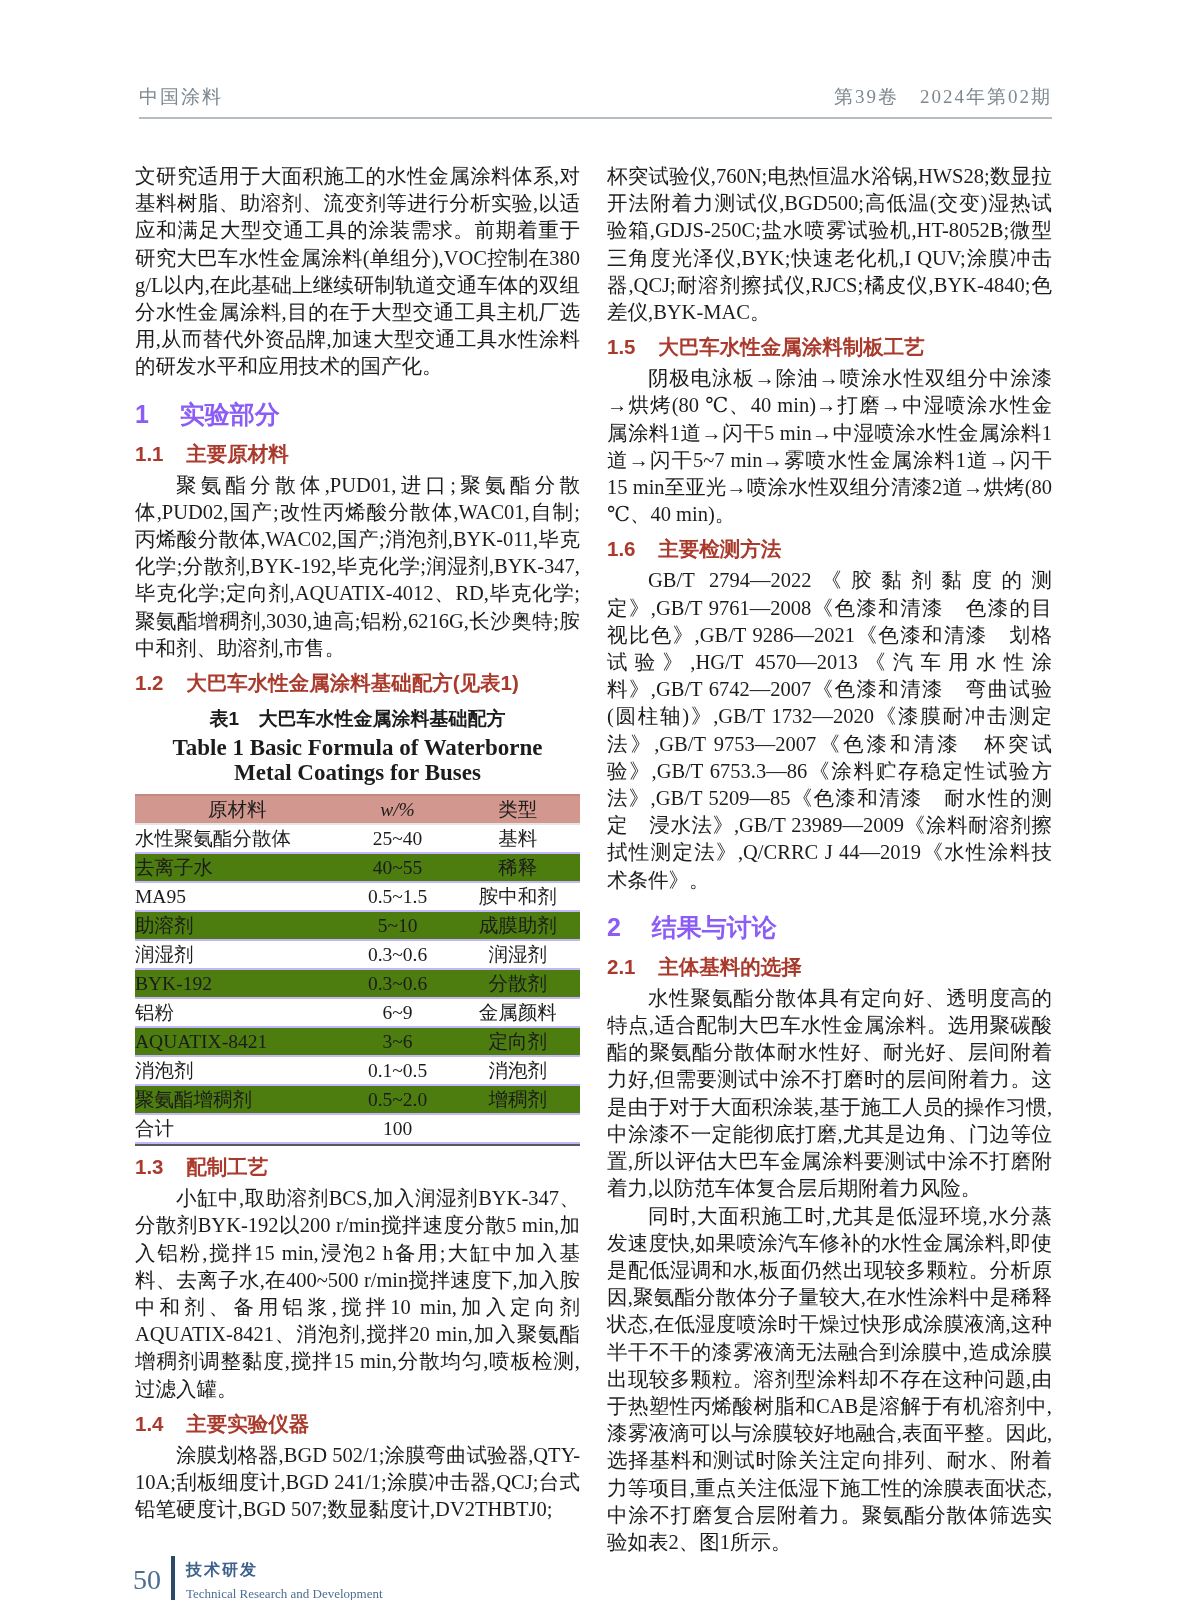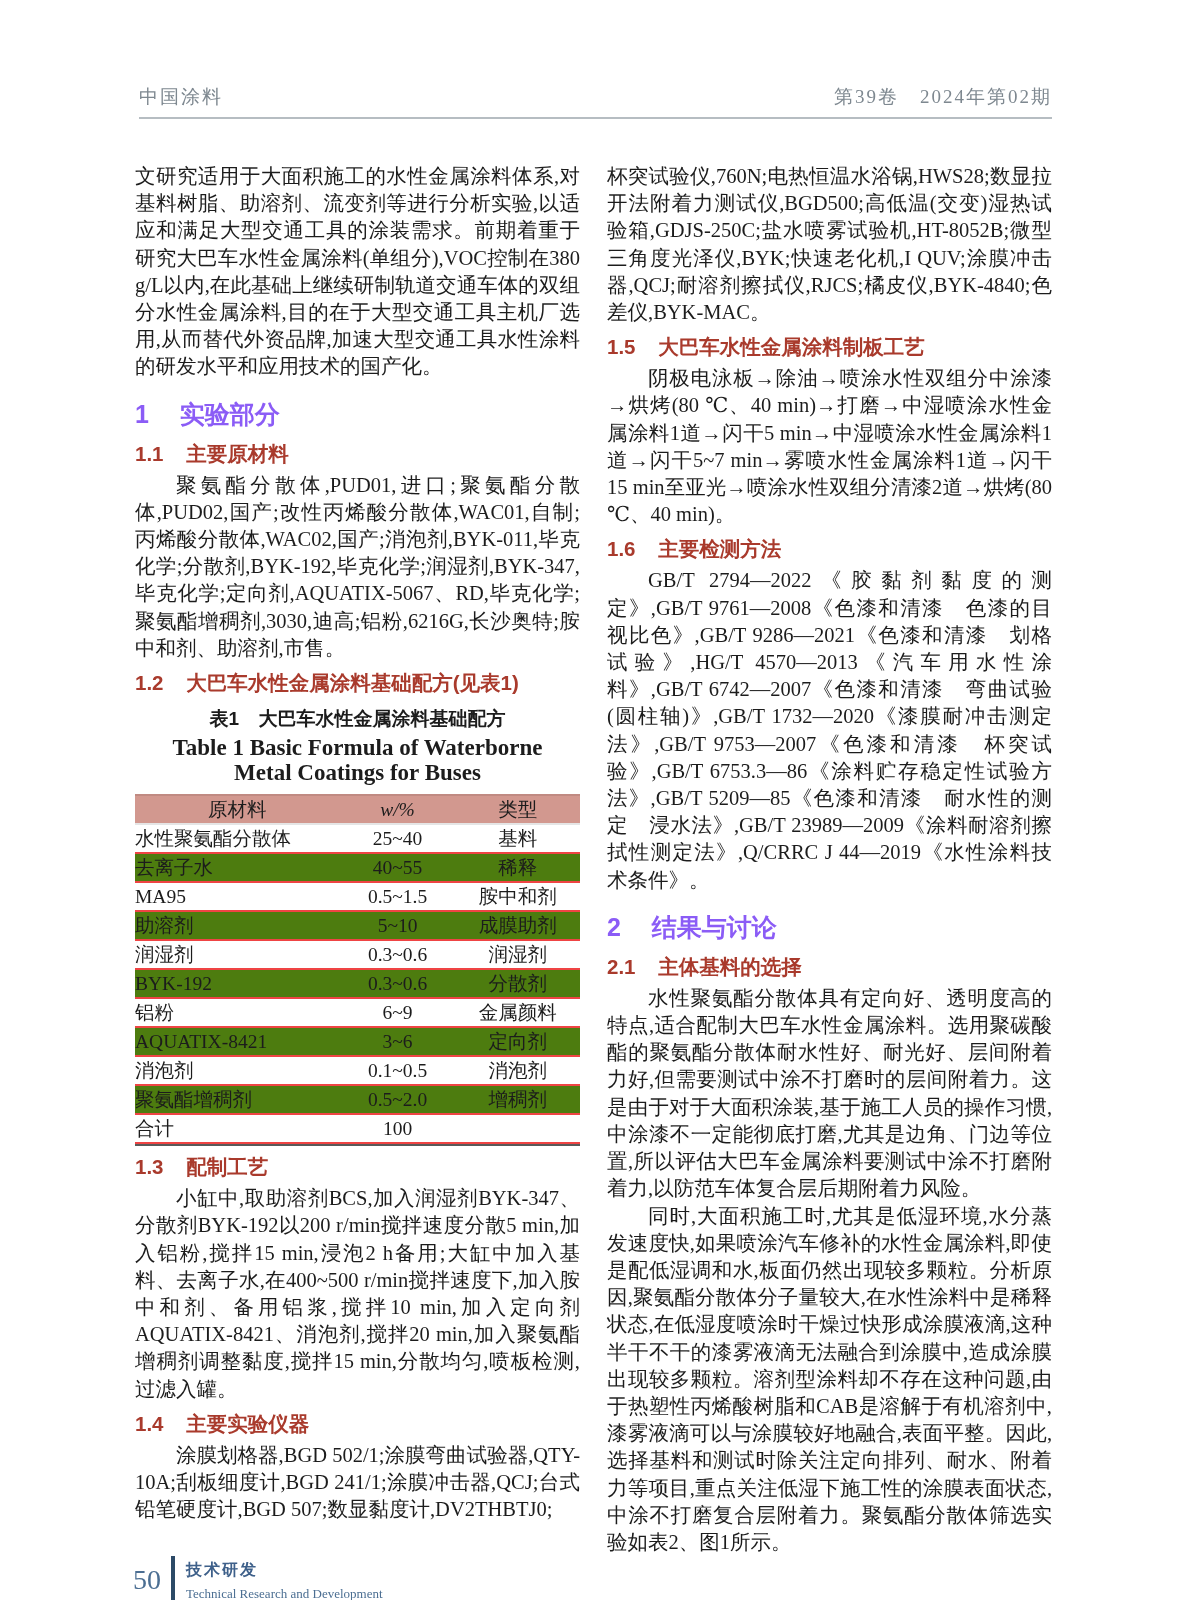--- a/index.html
+++ b/index.html
@@ -48,21 +48,21 @@
   }
   table.formula {
     width:100%; border-collapse:separate; border-spacing:0;
     font-size:19.5px; line-height:25px;
     border-bottom:2px solid #5a5a5a; margin-bottom:4px;
   }
   table.formula th, table.formula td { height:27px; padding:0; font-weight:normal; }
   table.formula thead tr { background:#d2988f; }
   table.formula thead th { border-top:2px solid #c08a82; border-bottom:2px solid #e5e5e5; text-align:center; }
   table.formula thead th.c2 { font-style:italic; }
-  table.formula tbody td { border-bottom:2px solid #ef4444; }
+  table.formula tbody td { border-bottom:2px solid #c4b5fd; }
   table.formula tr.stripe { background:#4d7c0f; }
   td.c1 { width:46%; text-align:left; padding-left:14px; }
   td.c2, th.c2 { width:26%; text-align:center; }
   td.c3, th.c3 { width:28%; text-align:center; }
   
   .pagefoot { position:absolute; left:133px; top:1556px; display:flex; align-items:center; }
   .pf-num { font-size:28px; color:#4b6e92; margin-right:10px; }
   .pf-bar { width:4px; height:48px; background:#2c4a67; margin-right:11px; }
   .pf-zh {
     font-family:"Liberation Sans","DejaVu Sans",sans-serif;
@@ -87,21 +87,21 @@
 
       <h1 class="sec">
         <span class="num">1</span>
         <span>实验部分</span>
       </h1>
 
       <h2 class="sub">
         <span class="num">1.1</span>
         <span>主要原材料</span>
       </h2>
-      <p class="indent">聚氨酯分散体,PUD01,进口;聚氨酯分散体,PUD02,国产;改性丙烯酸分散体,WAC01,自制;丙烯酸分散体,WAC02,国产;消泡剂,BYK-011,毕克化学;分散剂,BYK-192,毕克化学;润湿剂,BYK-347,毕克化学;定向剂,AQUATIX-5067、RD,毕克化学;聚氨酯增稠剂,3030,迪高;铝粉,6216G,长沙奥特;胺中和剂、助溶剂,市售。</p>
+      <p class="indent">聚氨酯分散体,PUD01,进口;聚氨酯分散体,PUD02,国产;改性丙烯酸分散体,WAC01,自制;丙烯酸分散体,WAC02,国产;消泡剂,BYK-011,毕克化学;分散剂,BYK-192,毕克化学;润湿剂,BYK-347,毕克化学;定向剂,AQUATIX-4012、RD,毕克化学;聚氨酯增稠剂,3030,迪高;铝粉,6216G,长沙奥特;胺中和剂、助溶剂,市售。</p>
 
       <h2 class="sub">
         <span class="num">1.2</span>
         <span>大巴车水性金属涂料基础配方(见表1)</span>
       </h2>
 
       <div class="cap-zh">
         <span class="cap-label">表1</span>
         <span>大巴车水性金属涂料基础配方</span>
       </div>

